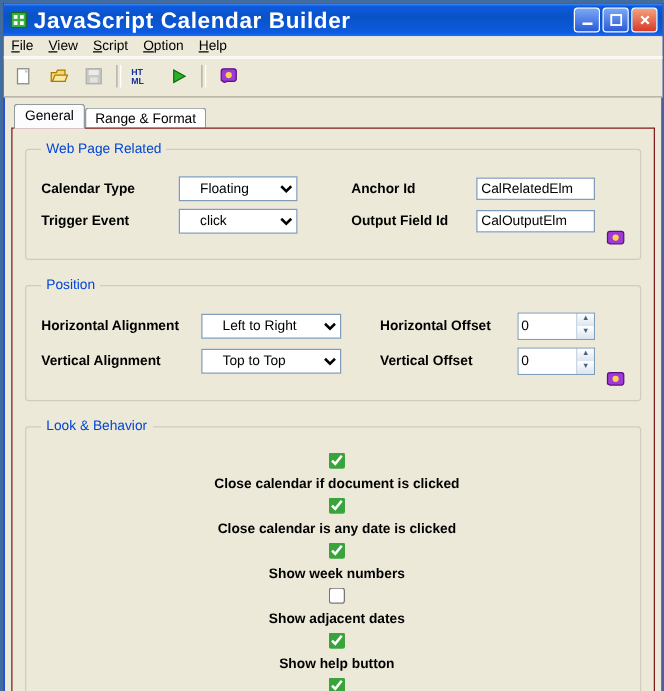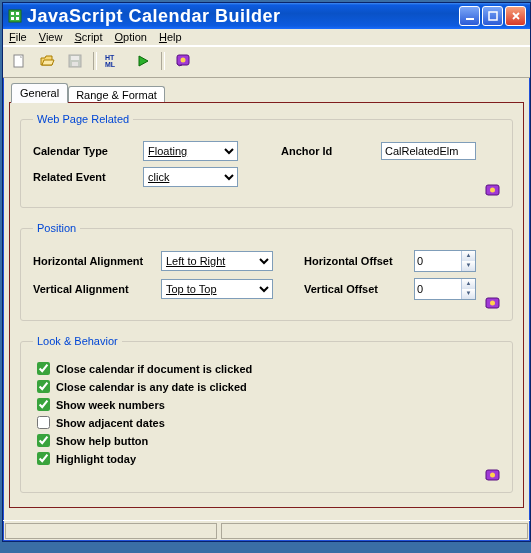--- a/index.html
+++ b/index.html
@@ -133,22 +133,21 @@
   .lbl.w3 { width: 110px; }
   select.combo, input.text, input.spin {
     font-family: inherit; font-size: 11px;
     border: 1px solid #7f9db9;
     background: #fff;
     box-sizing: border-box;
   }
   select.combo {
     height: 20px;
     width: 95px;
-    padding: 1px 0 1px 0;
-    text-decoration: underline;
+    padding: 1px 0 1px 12px;
   }
   select.combo.big { width: 112px; }
   input.text { height: 18px; width: 95px; padding: 1px 3px; }
   .spin-wrap {
     display: flex;
     width: 60px; height: 20px;
     border: 1px solid #7f9db9;
     background: #fff;
   }
   .spin-wrap input {
@@ -172,21 +171,21 @@
     width: 22px; height: 20px;
     display: flex; align-items: center; justify-content: center;
   }
   .help-corner {
     position: absolute;
     right: 8px; bottom: 6px;
   }
   .checkbox-row {
     display: flex; align-items: center; gap: 6px;
     margin: 5px 0 5px 4px;
-    font-weight: bold; font-size: 11px;
+    font-weight: bold; font-size: 11px; flex-direction: column;
   }
   .checkbox-row input[type=checkbox] {
     width: 13px; height: 13px;
     margin: 0;
     accent-color: #39a33c;
   }
   .statusbar {
     height: 20px;
     border-top: 1px solid #fff;
     display: flex;
@@ -300,24 +299,29 @@
           <select class="combo">
             <option>Floating</option>
           </select>
           <div class="right-col">
             <span class="lbl" style="width:100px">Anchor Id</span>
             <input class="text" value="CalRelatedElm" style="">
             <span class="spacer"></span>
           </div>
         </div>
         <div class="row">
-          <span class="lbl w1">Related Event</span>
+          <span class="lbl w1">Trigger Event</span>
           <select class="combo">
             <option>click</option>
           </select>
+          <div class="right-col">
+            <span class="lbl" style="width:100px">Output Field Id</span>
+            <input class="text" value="CalOutputElm" style="">
+            <span class="spacer"></span>
+          </div>
         </div>
         <div class="help-corner help-btn">
           <svg width="18" height="16">
               <path d="M2 11 L2 4 Q2 2 4 2 L13 2 Q15 2 15 4 L15 10 Q15 12 13 12 L4 12 Z" fill="#a03ad6" stroke="#5a1080"></path>
               <circle cx="8.5" cy="7" r="2.5" fill="#ffd24d"></circle>
             </svg>
         </div>
       </fieldset>
 
       <fieldset class="groupbox">

